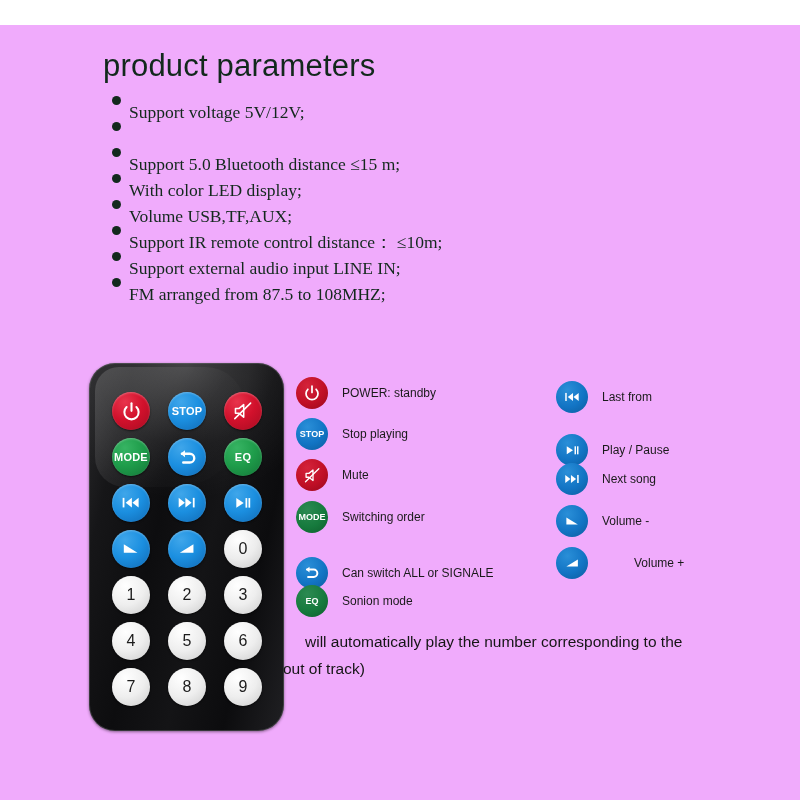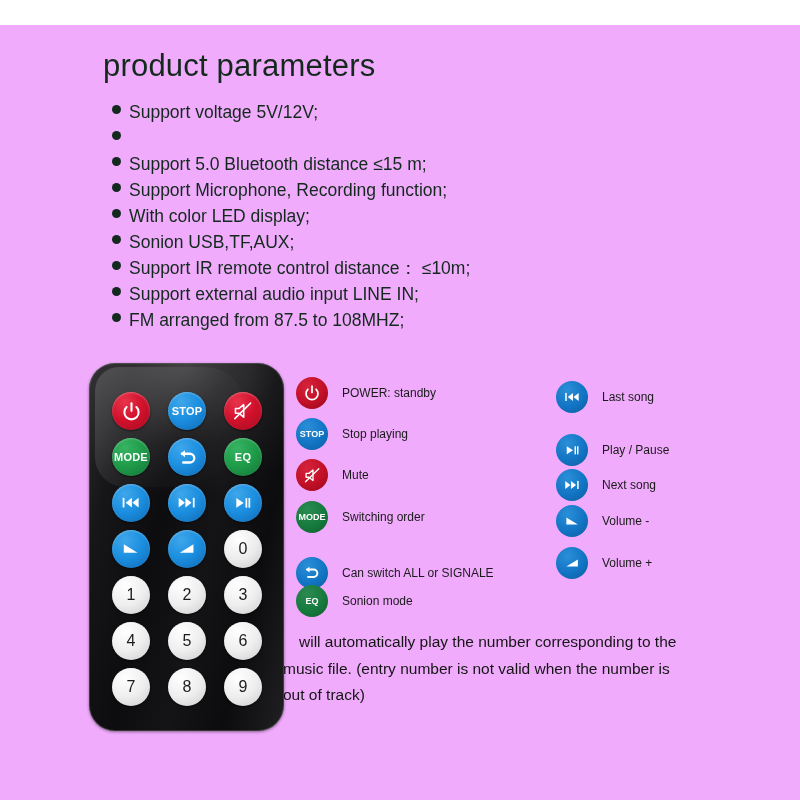--- a/index.html
+++ b/index.html
@@ -33,26 +33,27 @@
 
   
   #spec-list {
     position: absolute;
     left: 112px;
     top: 74px;
     width: 520px;
   }
   .spec-row {
     display: flex;
-    align-items: center;
+    align-items: flex-start;
     height: 26px;
     color: #13291d;
     font-size: 17.5px;
     line-height: 26px;
     white-space: nowrap;
+    font-family: Liberation Serif, serif;
   }
   .spec-bullet {
     width: 9px;
     height: 9px;
     border-radius: 50%;
     background: #13291d;
     flex: 0 0 auto;
     margin-right: 8px;
     position: relative;
     top: -3px;
@@ -173,21 +174,21 @@
   #note {
     position: absolute;
     left: 283px;
     top: 604px;
     width: 430px;
     color: #151515;
     font-size: 15.5px;
     line-height: 26.5px;
   }
   #note .nl { display: block; white-space: nowrap; }
-  #note .nl.indent { padding-left: 16px; }
+  #note .nl.indent { padding-left: 22px; }
 </style>
 </head>
 <body>
 
 <div id="page">
 
   <div id="title">product parameters</div>
 
   <div id="spec-list">
       <div class="spec-row">
@@ -196,29 +197,25 @@
       </div>
       <div class="spec-row">
         <span class="spec-bullet"></span>
       </div>
       <div class="spec-row">
         <span class="spec-bullet"></span>
         <span>Support 5.0 Bluetooth distance ≤15 m;</span>
       </div>
       <div class="spec-row">
         <span class="spec-bullet"></span>
-        <span>Support Microphone, Recording function;</span>
-      </div>
-      <div class="spec-row">
-        <span class="spec-bullet"></span>
         <span>With color LED display;</span>
       </div>
       <div class="spec-row">
         <span class="spec-bullet"></span>
-        <span>Sonion USB,TF,AUX;</span>
+        <span>Volume USB,TF,AUX;</span>
       </div>
       <div class="spec-row">
         <span class="spec-bullet"></span>
         <span>Support IR remote control distance： ≤10m;</span>
       </div>
       <div class="spec-row">
         <span class="spec-bullet"></span>
         <span>Support external audio input LINE IN;</span>
       </div>
       <div class="spec-row">
@@ -370,59 +367,58 @@
     </div>
   <div class="legend-col" id="legend-right">
       <div class="legend-row" style="top: 0px;">
         <div class="legend-icon blue">
           <svg class="glyph" width="17.92" height="17.92" viewBox="0 0 24 24">
             <rect x="3.0" y="6.6" width="2.0" height="10.8" fill="#ffffff"></rect>
             <path d="M13.4 6.6v10.8L6.4 12z" fill="#ffffff"></path>
             <path d="M21.0 6.6v10.8L14.0 12z" fill="#ffffff"></path>
           </svg>
         </div>
-        <div class="legend-label">Last song</div>
+        <div class="legend-label">Last from</div>
       </div>
       <div class="legend-row" style="top: 53px;">
         <div class="legend-icon blue">
           <svg class="glyph" width="16.64" height="16.64" viewBox="0 0 24 24">
             <path d="M4.0 6.2v11.6L13.0 12z" fill="#ffffff"></path>
             <rect x="15.2" y="6.2" width="2.1" height="11.6" fill="#ffffff"></rect>
             <rect x="18.8" y="6.2" width="2.1" height="11.6" fill="#ffffff"></rect>
           </svg>
         </div>
         <div class="legend-label">Play / Pause</div>
       </div>
-      <div class="legend-row" style="top: 88px;">
+      <div class="legend-row" style="top: 82px;">
         <div class="legend-icon blue">
           <svg class="glyph" width="17.92" height="17.92" viewBox="0 0 24 24">
             <path d="M3.0 6.6v10.8L10.0 12z" fill="#ffffff"></path>
             <path d="M10.6 6.6v10.8L17.6 12z" fill="#ffffff"></path>
             <rect x="19.0" y="6.6" width="2.0" height="10.8" fill="#ffffff"></rect>
           </svg>
         </div>
         <div class="legend-label">Next song</div>
       </div>
       <div class="legend-row" style="top: 124px;">
         <div class="legend-icon blue">
           <svg class="glyph" width="16.64" height="16.64" viewBox="0 0 24 24">
             <path d="M3.4 16.6 20.0 16.6 3.4 6.4z" fill="#ffffff"></path>
           </svg>
         </div>
         <div class="legend-label">Volume -</div>
       </div>
-      <div class="legend-row" style="top: 166px;">
+      <div class="legend-row" style="top: 166px; gap: 32px;">
         <div class="legend-icon blue">
           <svg class="glyph" width="16.64" height="16.64" viewBox="0 0 24 24">
             <path d="M3.4 16.6 20.0 16.6 20.0 6.4z" fill="#ffffff"></path>
           </svg>
         </div>
         <div class="legend-label">Volume +</div>
       </div>
     </div>
 
   <div id="note">
       <span class="nl indent">will automatically play the number corresponding to the</span>
-      <span class="nl">music file. (entry number is not valid when the number is</span>
       <span class="nl">out of track)</span>
     </div>
 
 </div>
 
 </body></html>

